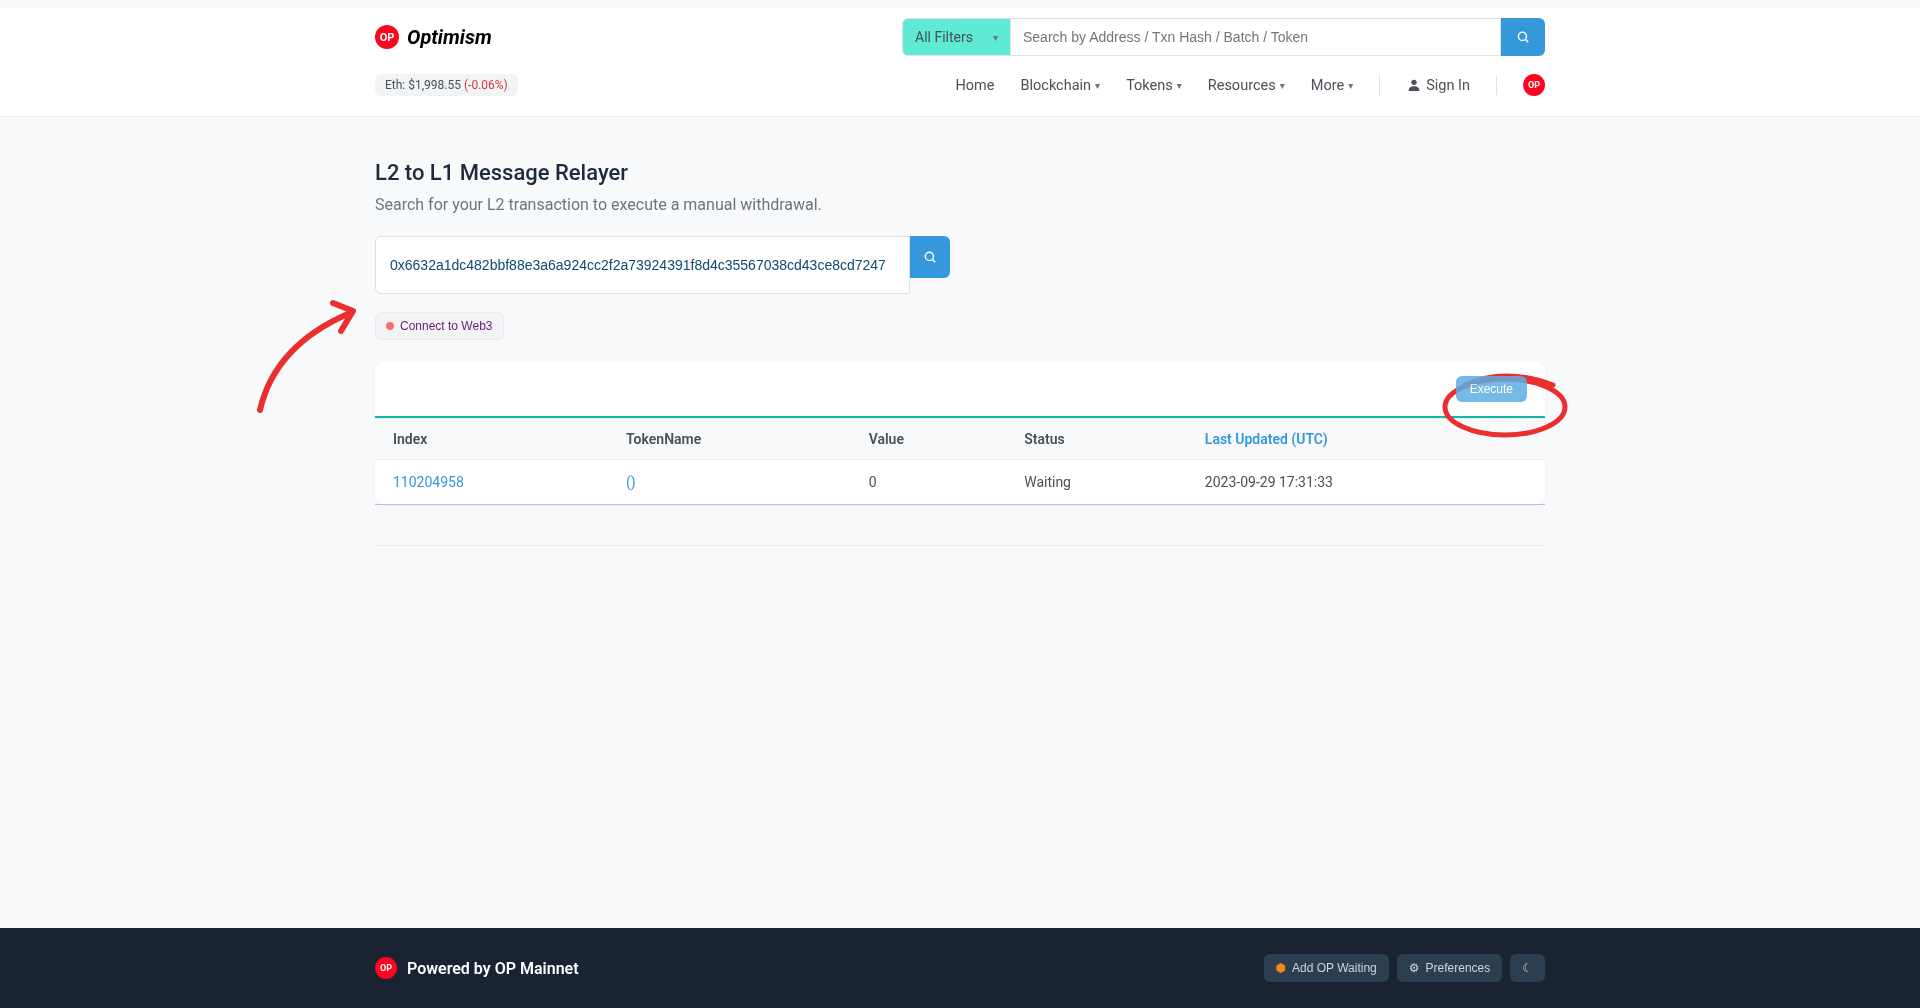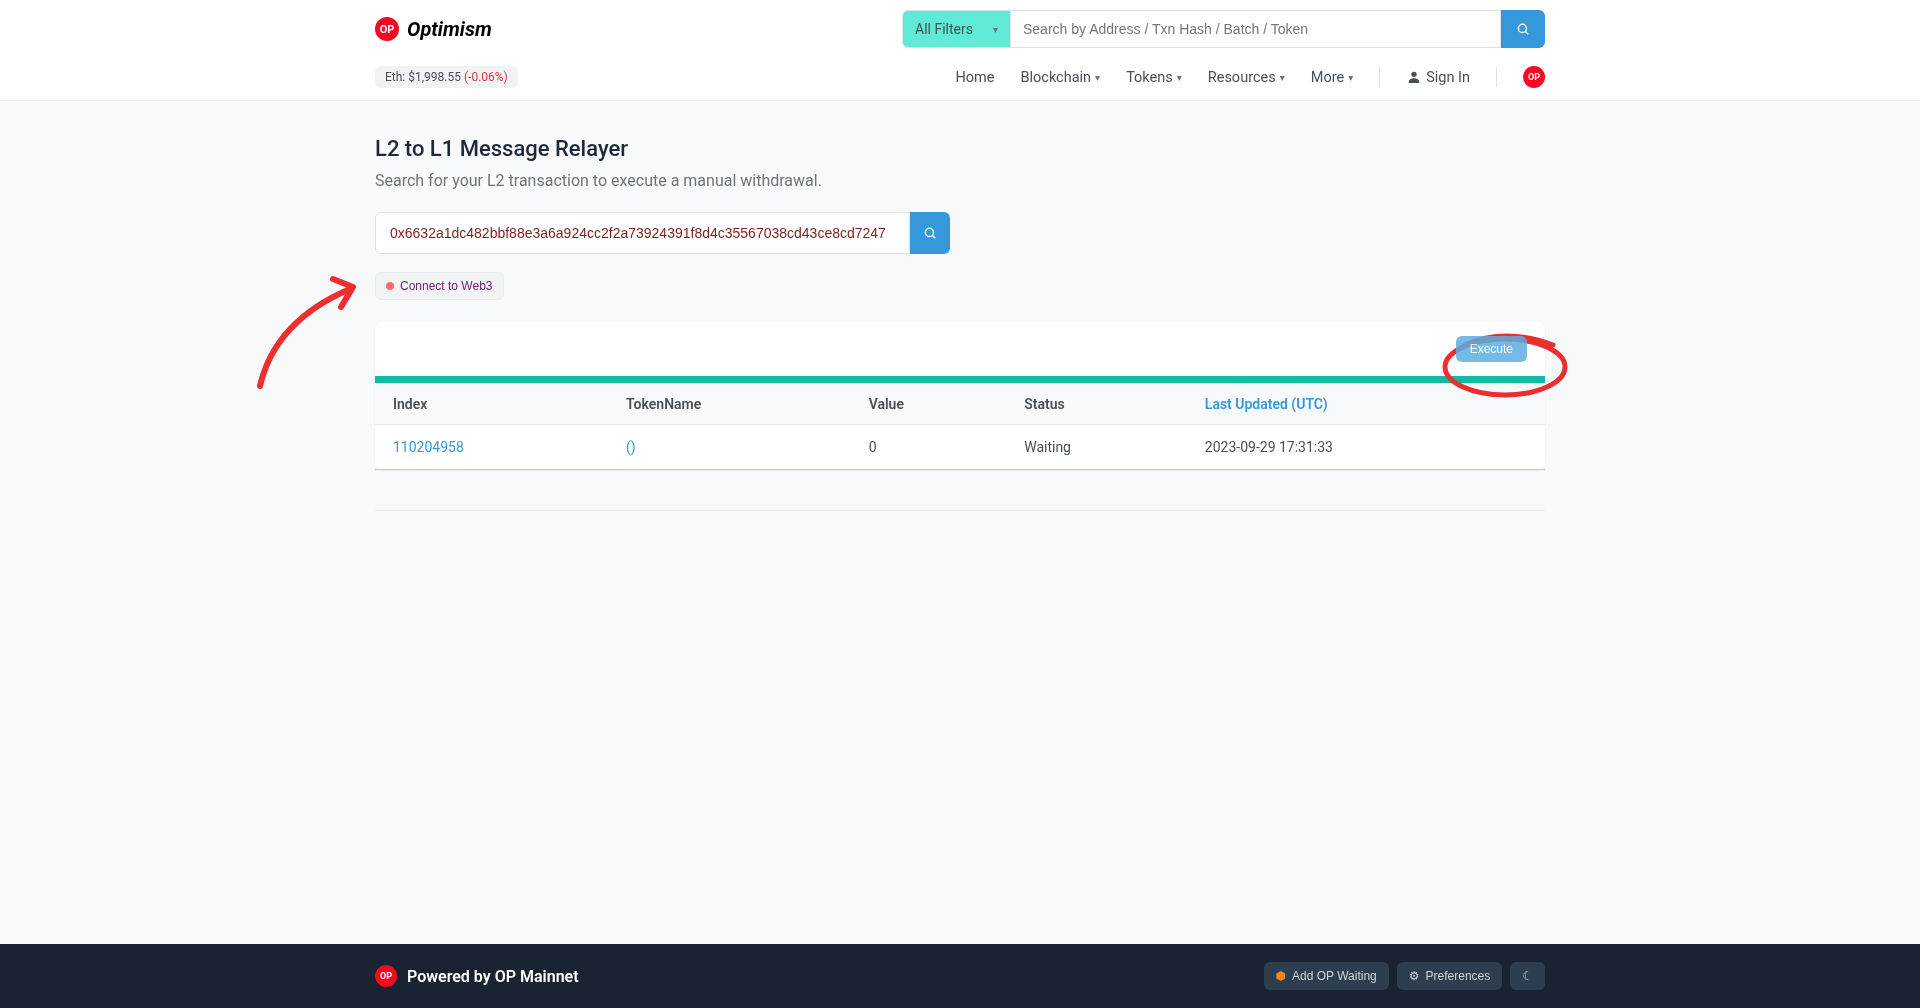--- a/index.html
+++ b/index.html
@@ -1,43 +1,43 @@
 <!DOCTYPE html>
 <html><head>
 <meta charset="utf-8">
 <style>
 * { margin: 0; padding: 0; box-sizing: border-box; }
 body { font-family: -apple-system, BlinkMacSystemFont, "Segoe UI", Roboto, "Helvetica Neue", Arial, sans-serif; background: #f8f9fa; color: #212529; }
 .header { background: #fff; border-bottom: 1px solid #e9ecef; }
-.container { max-width: 1200px; margin: 0 auto; padding: 0 15px; }
+.container { max-width: 1200px; margin: 8px auto; padding: 0 15px; }
 .header-top { display: flex; align-items: center; padding: 10px 0; }
 .logo { display: flex; align-items: center; gap: 8px; font-size: 20px; font-weight: 700; font-style: italic; color: #000; }
 .logo-badge { width: 24px; height: 24px; background: #ff0420; border-radius: 50%; display: inline-flex; align-items: center; justify-content: center; color: #fff; font-size: 11px; font-weight: 700; font-style: normal; }
 .search-wrap { margin-left: auto; display: flex; align-items: center; }
 .filter-select { border: 1px solid #dee2e6; border-radius: 6px 0 0 6px; padding: 0 12px; height: 38px; display: flex; align-items: center; gap: 20px; font-size: 14px; color: #495057; background: #5eead4; cursor: pointer; }
 .search-input { border: 1px solid #dee2e6; border-left: none; height: 38px; width: 490px; padding: 0 12px; font-size: 14px; outline: none; }
 .search-btn { background: #3498db; border: none; color: #fff; width: 44px; height: 38px; border-radius: 0 6px 6px 0; cursor: pointer; display:flex; align-items:center; justify-content:center;}
 .header-sub { display: flex; align-items: center; padding: 8px 0 12px; }
 .eth-price { background: #f1f3f5; border-radius: 6px; padding: 4px 10px; font-size: 12px; color: #495057; }
 .eth-change { color: #dc3545; }
 .nav { margin-left: auto; display: flex; align-items: center; gap: 26px; font-size: 14.5px; }
 .nav-item { color: #495057; cursor: pointer; display: flex; align-items: center; gap: 4px; }
 .nav-divider { width: 1px; height: 20px; background: #dee2e6; }
 .op-circle { width: 22px; height: 22px; background: #ff0420; border-radius: 50%; display:inline-flex; align-items:center; justify-content:center; color:#fff; font-size:9px; font-weight:700;}
 .chevron { font-size: 10px; color: #6c757d; }
 .main { padding: 35px 0 60px; position: relative; }
 .title { font-size: 22px; color: #1e2a3b; margin-bottom: 10px; font-weight: 500;}
 .subtitle { font-size: 16px; color: #6c757d; margin-bottom: 22px; font-weight: 400;}
 .tx-search { display: flex; margin-bottom: 18px; }
-.tx-input { flex: 0 0 535px; height: 42px; border: 1px solid #dee2e6; border-radius: 6px 0 0 6px; padding: 0 14px; font-size: 14px; outline: none; background:#fff; color:#7f1d1d; }
+.tx-input { flex: 0 0 535px; height: 58px; border: 1px solid #dee2e6; border-radius: 6px 0 0 6px; padding: 0 14px; font-size: 14px; outline: none; background:#fff; color:#0c4a6e; }
 .tx-btn { background: #3498db; border: none; color: #fff; width: 40px; height: 42px; border-radius: 0 6px 6px 0; cursor: pointer; display:flex; align-items:center; justify-content:center;}
 .connect-btn { background: #f1f3f5; border: 1px solid #e9ecef; border-radius: 6px; padding: 6px 10px; font-size: 12px; color: #701a75; display: inline-flex; align-items: center; gap: 6px; cursor: pointer; }
 .dot-red { width: 8px; height: 8px; background: #ff6b6b; border-radius: 50%; }
 .card { background: #fff; border-radius: 8px; box-shadow: 0 1px 3px rgba(0,0,0,.05); margin-top: 22px; }
-.card-head { padding: 14px 18px; display: flex; justify-content: flex-end; border-bottom: 7px solid #14b8a6; }
+.card-head { padding: 14px 18px; display: flex; justify-content: flex-end; border-bottom: 2px solid #14b8a6; }
 .execute-btn { background: #5dade2; opacity:.85; color: #fff; border: none; border-radius: 6px; padding: 6px 14px; font-size: 12px; cursor: pointer; }
 .showing { padding: 18px 18px 14px; color: #6c757d; font-size: 14px; }
 .table { width: 100%; border-collapse: collapse; }
 .table th { background: #f8f9fa; text-align: left; padding: 12px 18px; font-size: 14px; font-weight: 600; color: #495057; border-top: 1px solid #e9ecef; border-bottom: 1px solid #e9ecef; }
 .table td { padding: 14px 18px; font-size: 14px; color: #495057; border-bottom: 1px solid #c4b5fd; }
 .link { color: #3498db; cursor: pointer; }
 .footer-divider { border-top: 1px solid #e9ecef; margin: 40px 0 0; }
 .footer { background: #1a2332; color: #fff; padding: 18px 0; position:fixed; bottom:0; left:0; right:0;}
 .footer-inner { display: flex; align-items: center; }
 .footer-logo { display: flex; align-items: center; gap: 10px; font-size: 16px; font-weight: 600; }

